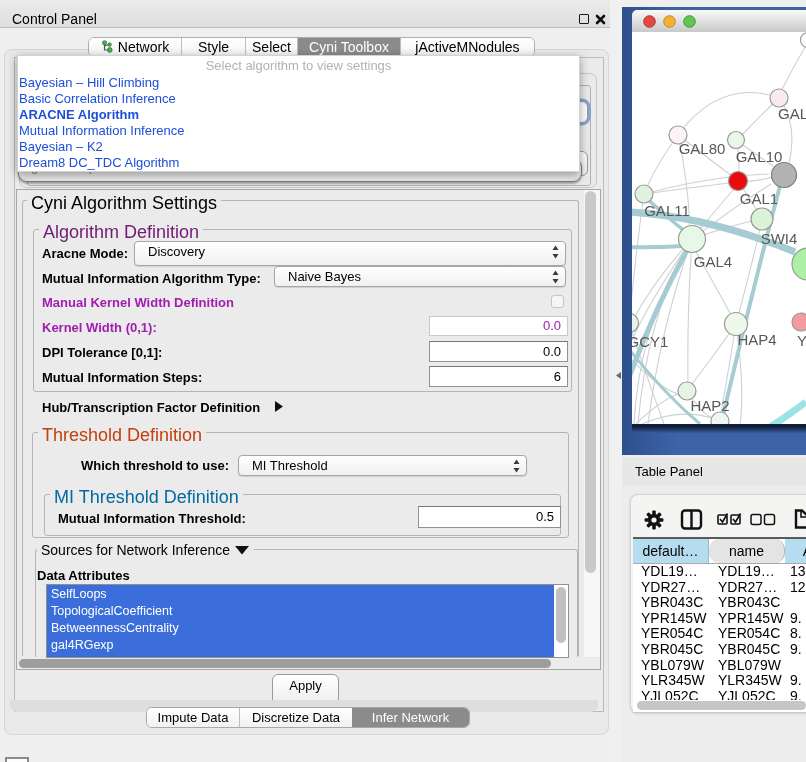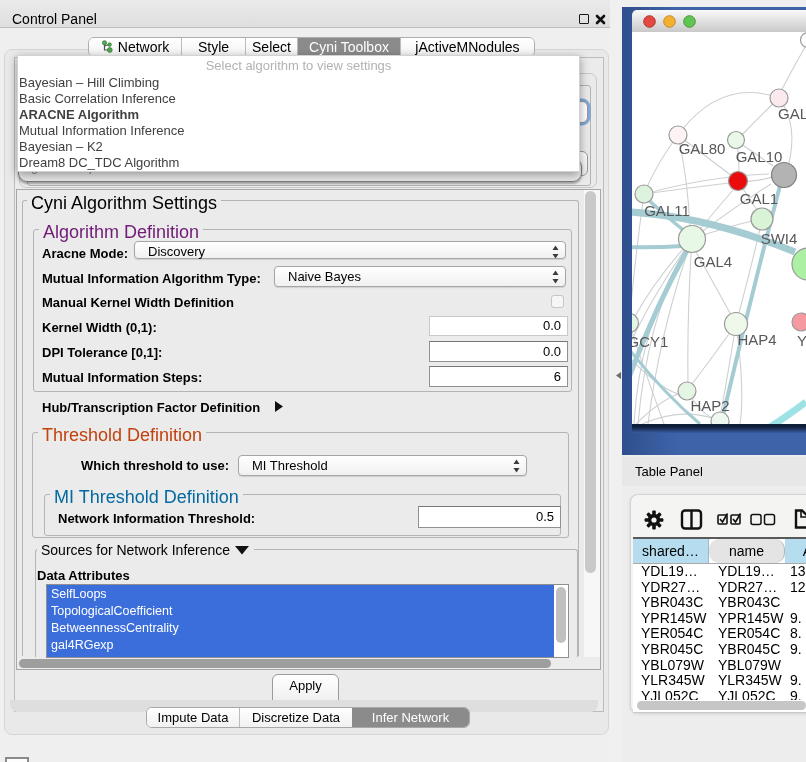--- a/index.html
+++ b/index.html
@@ -1,21 +1,21 @@
 <!DOCTYPE html>
 <html><head>
 <meta charset="utf-8">
 <style>
   html,body{margin:0;padding:0;}
   body{width:806px;height:762px;background:#efefef;font-family:"Liberation Sans",sans-serif;overflow:hidden;}
   #root{position:relative;width:806px;height:762px;overflow:hidden;}
   .abs{position:absolute;}
   .lbl{position:absolute;font-size:13px;color:#000;white-space:nowrap;}
   .b{font-weight:bold;}
-  .dis{color:#000000;}
+  .dis{color:#a21caf;}
   .combo{position:absolute;background:linear-gradient(#ffffff,#f0f0f0);border:1px solid #a6a6a6;border-radius:4px;box-sizing:border-box;font-size:13px;color:#000;box-shadow:0 1px 1px rgba(0,0,0,.12);}
   .combo .ct{position:absolute;left:13px;top:2px;}
   .field{position:absolute;background:#fff;border:1px solid #919191;border-top-color:#777;box-sizing:border-box;font-size:13px;text-align:right;padding-right:6px;padding-left:27px;}
   .grp{position:absolute;border:1px solid #b4b4b4;border-radius:3px;box-sizing:border-box;}
   .gtitle{position:absolute;background:#ebebeb;padding:0 4px;font-size:18px;white-space:nowrap;}
   .trow{position:absolute;white-space:nowrap;}
 </style>
 </head>
 <body>
 <div id="root">
@@ -57,21 +57,21 @@
 
   <div class="abs" style="left:16px;top:189px;width:585px;height:481px;border:1px solid #a6a6a6;background:#ebebeb;box-sizing:border-box;"></div>
 
   <div class="abs" style="left:22px;top:200px;width:557px;height:456px;border:1px solid #b4b4b4;border-bottom:none;border-radius:3px 3px 0 0;box-sizing:border-box;"></div>
   <div class="gtitle" style="left:27px;top:193px;">Cyni Algorithm Settings</div>
 
   <div class="grp" style="left:33px;top:229px;width:539px;height:163px;"></div>
   <div class="gtitle" style="left:39px;top:222px;color:#701a75;">Algorithm Definition</div>
 
   <div class="lbl b" style="left:42px;top:246px;">Aracne Mode:</div>
-  <div class="combo" style="left:134px;top:241px;width:432px;height:18px;">
+  <div class="combo" style="left:134px;top:241px;width:432px;height:25px;">
       <span class="ct">Discovery</span>
     <svg class="abs" style="right:6px;top:3px;" width="7" height="14" viewBox="0 0 7 14">
         <path d="M3.5 0.5 L6.5 5 L0.5 5 Z" fill="#3a3a3a"></path>
         <path d="M3.5 13.5 L0.5 9 L6.5 9 Z" fill="#3a3a3a"></path>
       </svg>
   </div>
   <div class="lbl b" style="left:42px;top:271px;">Mutual Information Algorithm Type:</div>
   <div class="combo" style="left:274px;top:266px;width:292px;height:21px;">
       <span class="ct">Naive Bayes</span>
     <svg class="abs" style="right:6px;top:3px;" width="7" height="14" viewBox="0 0 7 14">
@@ -98,21 +98,21 @@
   <div class="lbl b" style="left:81px;top:458px;">Which threshold to use:</div>
   <div class="combo" style="left:238px;top:455px;width:289px;height:21px;">
       <span class="ct">MI Threshold</span>
     <svg class="abs" style="right:6px;top:3px;" width="7" height="14" viewBox="0 0 7 14">
         <path d="M3.5 0.5 L6.5 5 L0.5 5 Z" fill="#3a3a3a"></path>
         <path d="M3.5 13.5 L0.5 9 L6.5 9 Z" fill="#3a3a3a"></path>
       </svg>
   </div>
   <div class="grp" style="left:44px;top:494px;width:517px;height:42px;"></div>
   <div class="gtitle" style="left:50px;top:487px;color:#0369a1;">MI Threshold Definition</div>
-  <div class="lbl b" style="left:58px;top:511px;">Network Information Threshold:</div>
+  <div class="lbl b" style="left:58px;top:511px;">Mutual Information Threshold:</div>
   <div class="field" style="left:418px;top:506px;width:143px;height:22px;line-height:20px;">0.5</div>
 
   <div class="abs" style="left:35px;top:549px;width:543px;height:108px;border:1px solid #b4b4b4;border-bottom:none;border-radius:3px 3px 0 0;box-sizing:border-box;"></div>
   <div class="gtitle" style="left:37px;top:542px;font-size:14px;">Sources for Network Inference <svg width="16" height="10" viewBox="0 0 16 10" style="vertical-align:0px;">
         <path d="M1 1 L15 1 L8 9.5 Z" fill="#111"></path>
       </svg></div>
   <div class="lbl b" style="left:37px;top:568px;">Data Attributes</div>
 
   <div class="abs" style="left:46px;top:584px;width:523px;height:74px;border:1px solid #8f8f8f;background:#fff;box-sizing:border-box;">
     <div class="abs" style="left:0;top:0;width:507px;height:72px;background:#3b6edb;"></div>
@@ -131,21 +131,21 @@
   <div class="abs" id="bottabs" style="left:146px;top:707px;height:21px;display:flex;border:1px solid #a8a8a8;border-radius:6px;background:#fff;box-sizing:border-box;font-size:13px;">
     <div style="width:92px;display:flex;align-items:center;justify-content:center;background:linear-gradient(#ffffff,#f1f1f1);border-right:1px solid #bcbcbc;border-radius:5px 0 0 5px;">Impute Data</div>
     <div style="width:112px;display:flex;align-items:center;justify-content:center;background:linear-gradient(#ffffff,#f1f1f1);">Discretize Data</div>
     <div style="width:117px;display:flex;align-items:center;justify-content:center;background:#8b8b8b;color:#fff;border-radius:0 5px 5px 0;">Infer Network</div>
   </div>
 
   <div class="abs" style="left:5px;top:757px;width:20px;height:10px;background:#fdfdfd;border:2px solid #8a8a8a;"></div>
 
   <div class="abs" style="left:17px;top:55px;width:563px;height:117px;background:#fff;border:1px solid #d2d2d2;box-sizing:border-box;box-shadow:0 3px 9px rgba(0,0,0,.38);"></div>
   <div class="abs" style="left:17px;top:58px;width:563px;text-align:center;font-size:13px;color:#b2b2b2;">Select algorithm to view settings</div>
-  <div class="abs" style="left:19px;top:75px;font-size:13px;color:#404040;line-height:16px;">
+  <div class="abs" style="left:19px;top:75px;font-size:13px;color:#1d4ed8;line-height:16px;">
     Bayesian – Hill Climbing<br>
     Basic Correlation Inference<br>
     <span class="b">ARACNE Algorithm</span><br>
     Mutual Information Inference<br>
     Bayesian – K2<br>
     Dream8 DC_TDC Algorithm
   </div>
 
   <div class="abs" style="left:610px;top:0;width:12px;height:762px;background:#f0f0f0;"></div>
   <svg class="abs" style="left:615px;top:371px;" width="7" height="9" viewBox="0 0 7 9">
@@ -284,21 +284,21 @@
       <rect x="107" y="5.5" width="10" height="10" rx="2" stroke-width="1.5"></rect>
       <rect x="120.5" y="5.5" width="10" height="10" rx="2" stroke-width="1.5"></rect>
     </g>
 
     <path d="M152 1.5 L158 1.5 L163.8 7 L163.8 18.5 L152 18.5 Z" fill="none" stroke="#111" stroke-width="2.4"></path>
       <path d="M157 2 L157 8 L164 8" fill="none" stroke="#111" stroke-width="1.6"></path>
   </svg>
 
   <div class="abs" style="left:633px;top:537px;width:173px;height:163px;background:#fff;overflow:hidden;font-size:14px;">
     <div class="abs" style="left:0;top:0;width:173px;height:1.5px;background:#5a5a5a;"></div>
-    <div class="abs" style="left:0;top:1.5px;width:76px;height:24px;background:#b5ddef;border-right:1px solid #9fb8c2;box-sizing:border-box;text-align:center;line-height:24px;">shared…</div>
+    <div class="abs" style="left:0;top:1.5px;width:76px;height:24px;background:#b5ddef;border-right:1px solid #9fb8c2;box-sizing:border-box;text-align:center;line-height:24px;">default…</div>
     <div class="abs" style="left:76px;top:1.5px;width:76px;height:24px;background:#e4e4e4;border-right:1px solid #b5b5b5;box-sizing:border-box;text-align:center;line-height:24px;border-radius:10px;">name</div>
     <div class="abs" style="left:152px;top:1.5px;width:21px;height:24px;background:#b5ddef;text-align:right;line-height:24px;"><span style="margin-right:-6px;">A</span></div>
     <div class="abs" style="left:0;top:25.5px;width:173px;height:1px;background:#aaa;"></div>
 
     <div class="trow" style="left:8px;top:27px;line-height:15.6px;">YDL19…<br>YDR27…<br>YBR043C<br>YPR145W<br>YER054C<br>YBR045C<br>YBL079W<br>YLR345W<br>YJL052C</div>
     <div class="trow" style="left:85px;top:27px;line-height:15.6px;">YDL19…<br>YDR27…<br>YBR043C<br>YPR145W<br>YER054C<br>YBR045C<br>YBL079W<br>YLR345W<br>YJL052C</div>
     <div class="trow" style="left:157px;top:27px;line-height:15.6px;">13<br>12<br>&nbsp;<br>9.<br>8.<br>9.<br>&nbsp;<br>9.<br>9.</div>
   </div>
   <div class="abs" style="left:633px;top:700px;width:173px;height:12px;background:#fff;"></div>
   <div class="abs" style="left:637px;top:701px;width:169px;height:9px;background:#c6c6c6;border-radius:5px;"></div>

